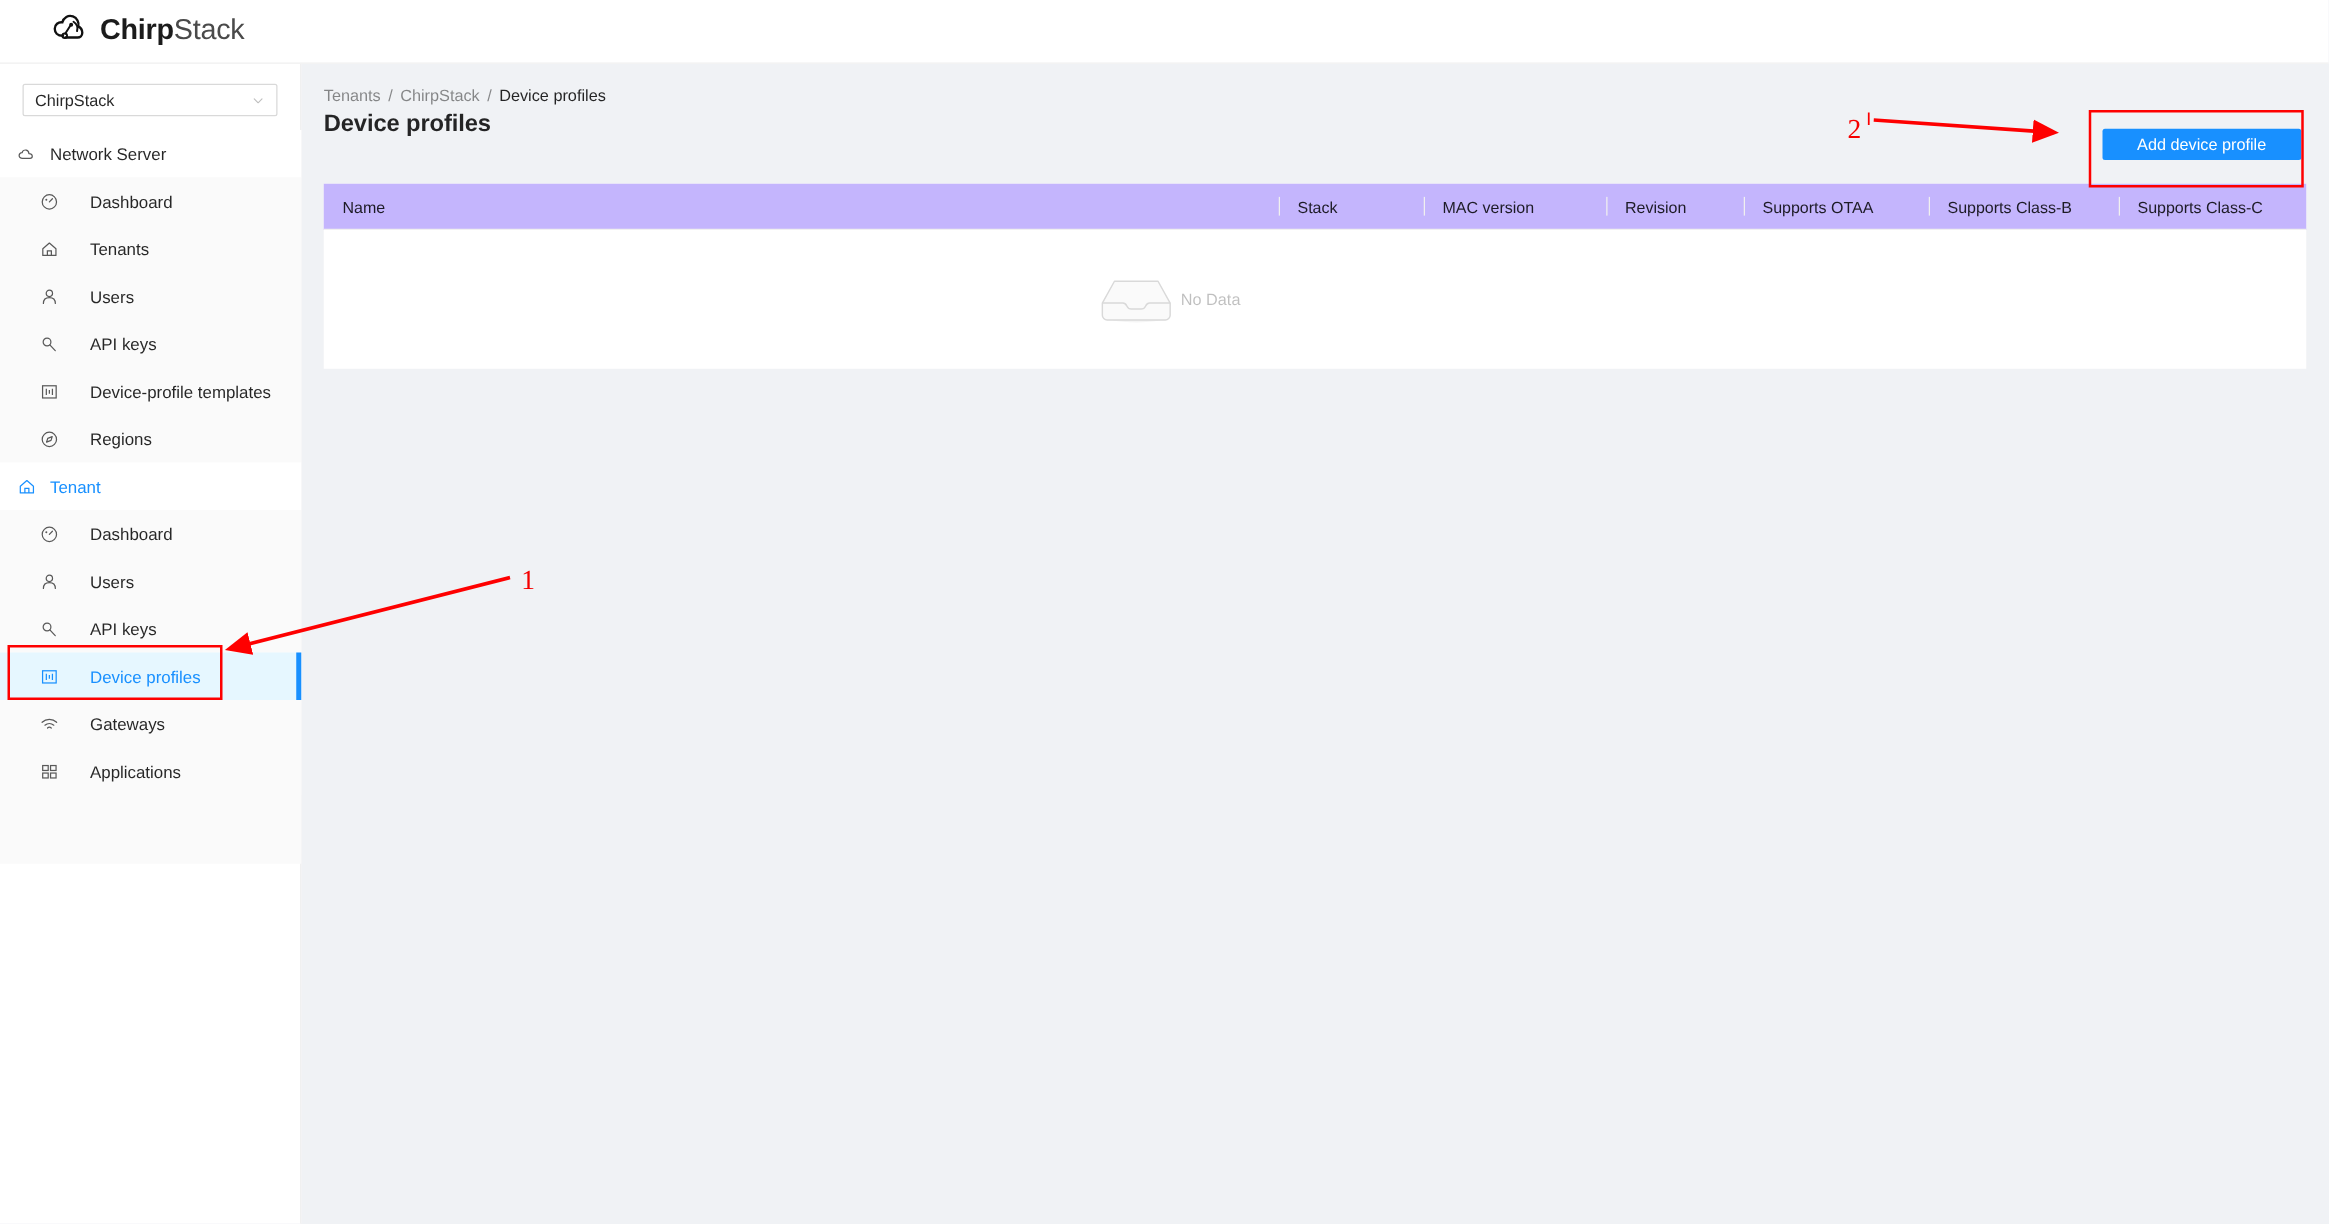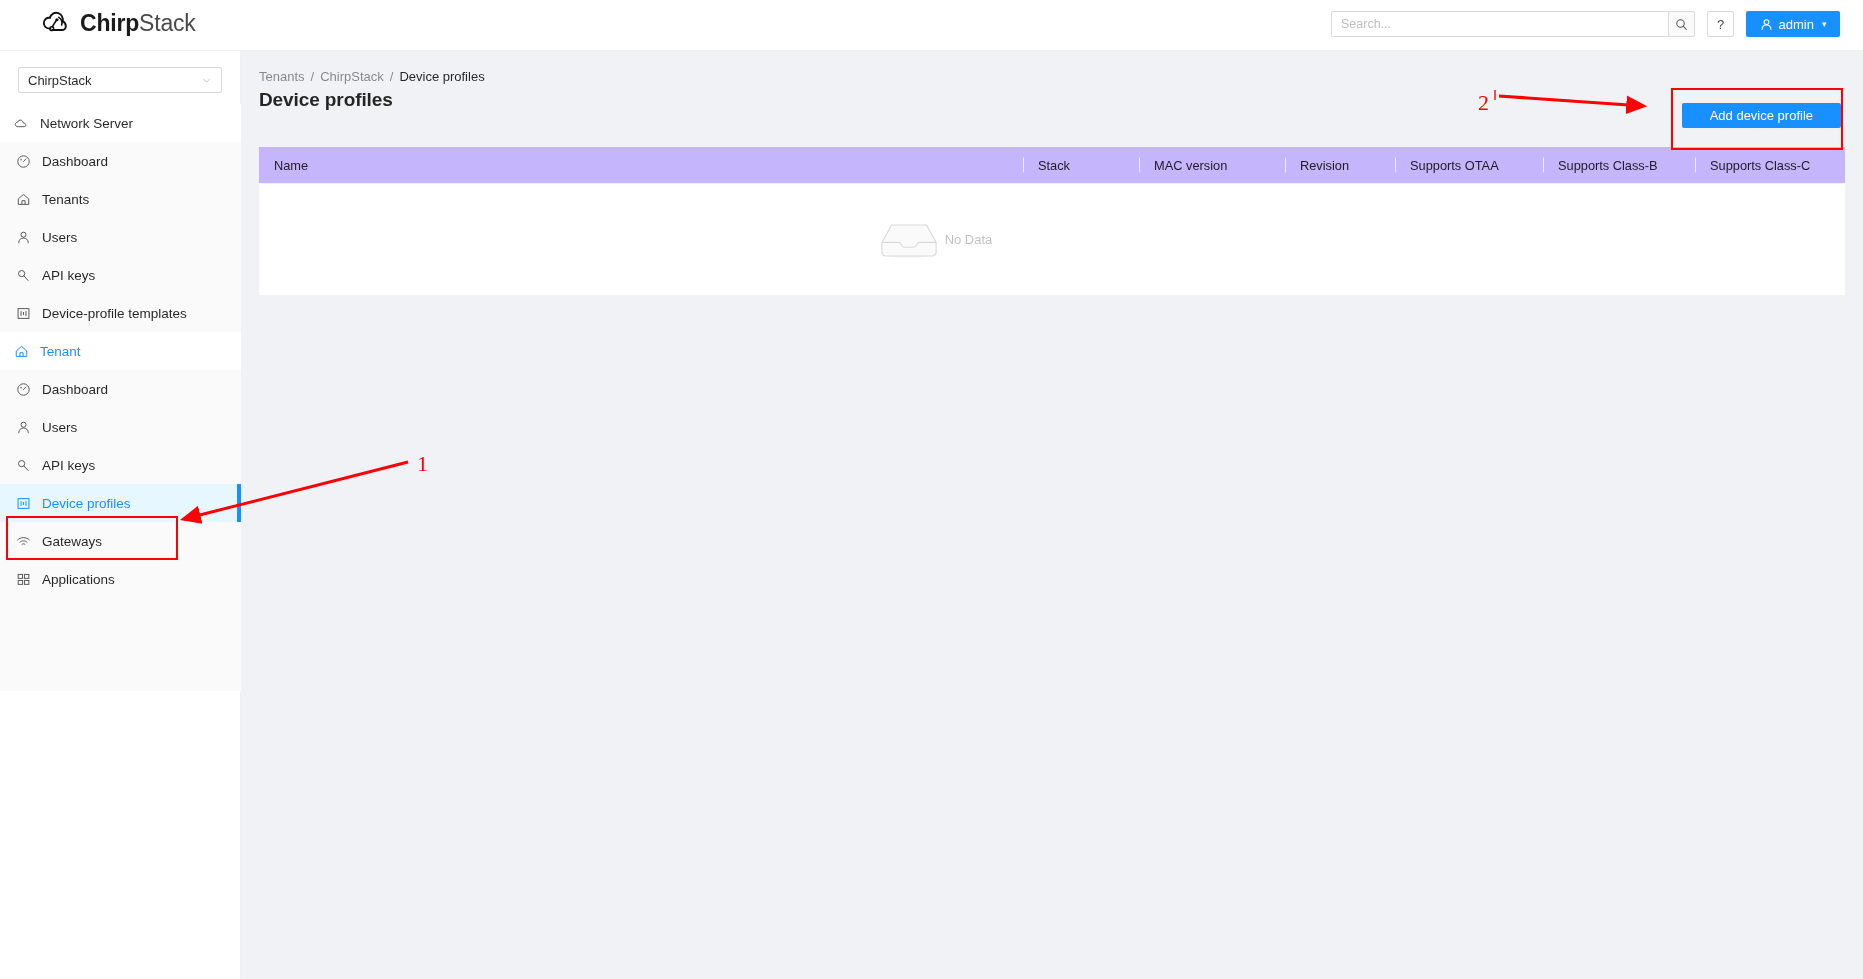--- a/index.html
+++ b/index.html
@@ -105,21 +105,21 @@
     padding-left: 14px; gap: 11px;
     font-size: 13.5px; color: rgba(0,0,0,0.85);
     background: #ffffff;
     cursor: pointer;
   }
   .menu-group-title.active { color: #1890ff; }
   .menu-group-title .ic { width: 15px; height: 15px; display: flex; align-items: center; justify-content: center; }
   .menu-sub { background: #fafafa; }
   .menu-item {
     height: 38px; display: flex; align-items: center;
-    padding-left: 16px; gap: 11px;
+    padding-left: 32px; gap: 25px;
     font-size: 13.5px; color: rgba(0,0,0,0.85);
     cursor: pointer; position: relative;
   }
   .menu-item .ic { width: 15px; height: 15px; display: flex; align-items: center; justify-content: center; flex: 0 0 15px; }
   .menu-item.selected {
     background: #e6f7ff; color: #1890ff;
   }
   .menu-item.selected::after {
     content: ""; position: absolute; right: 0; top: 0;
     width: 4px; height: 100%; background: #1890ff;
@@ -213,40 +213,20 @@
         <path d="M38 20 C44 24 46 30 44 36" fill="none" stroke="#111" stroke-width="3.4" stroke-linecap="round"></path>
         <path d="M33 26 L24 40" fill="none" stroke="#111" stroke-width="3.4" stroke-linecap="round"></path>
         <circle cx="34" cy="25" r="3.4" fill="#111"></circle>
         <circle cx="23" cy="44" r="4" fill="none" stroke="#111" stroke-width="3.2"></circle>
       </svg>
       <div class="logo-text">
         <b>Chirp</b><span>Stack</span>
       </div>
     </div>
 
-    <div class="header-right">
-      <div class="search-group">
-        <input class="search-input" type="text" placeholder="Search..." style="">
-        <button class="search-btn">
-          <svg width="13" height="13" viewBox="0 0 16 16">
-            <circle cx="6.8" cy="6.8" r="4.6" fill="none" stroke="#595959" stroke-width="1.25"></circle>
-            <line x1="10.3" y1="10.3" x2="14" y2="14" stroke="#595959" stroke-width="1.25" stroke-linecap="round"></line>
-          </svg>
-        </button>
-      </div>
-      <button class="help-btn">?</button>
-      <button class="admin-btn">
-        <svg width="13" height="13" viewBox="0 0 16 16">
-          <circle cx="8" cy="5" r="2.9" fill="none" stroke="#fff" stroke-width="1.25"></circle>
-          <path d="M2.6 14 C2.6 10.2 5 8.7 8 8.7 C11 8.7 13.4 10.2 13.4 14" fill="none" stroke="#fff" stroke-width="1.25" stroke-linecap="round"></path>
-        </svg>
-        <span>admin</span>
-        <span class="caret">▾</span>
-      </button>
-    </div>
   </div>
 
   <div class="sidebar">
     <div class="sidebar-fill"></div>
 
     <div class="tenant-select">
       <span class="sel-label">ChirpStack</span>
       <svg width="11" height="11" viewBox="0 0 16 16">
         <polyline points="3.5,6 8,10.5 12.5,6" fill="none" stroke="#bfbfbf" stroke-width="1.3" stroke-linecap="round" stroke-linejoin="round"></polyline>
       </svg>
@@ -304,20 +284,29 @@
         <div class="menu-item">
           <span class="ic">
             <svg width="15" height="15" viewBox="0 0 16 16">
               <rect x="2.2" y="2.8" width="11.6" height="10.4" fill="none" stroke="#595959" stroke-width="1.05"></rect>
               <line x1="5.4" y1="5.4" x2="5.4" y2="10.6" stroke="#595959" stroke-width="1.05"></line>
               <line x1="8" y1="6.4" x2="8" y2="9.6" stroke="#595959" stroke-width="1.05"></line>
               <line x1="10.6" y1="5.4" x2="10.6" y2="10.6" stroke="#595959" stroke-width="1.05"></line>
             </svg>
           </span>
           <span>Device-profile templates</span>
+        </div>
+        <div class="menu-item">
+          <span class="ic">
+            <svg width="15" height="15" viewBox="0 0 16 16">
+              <circle cx="8" cy="8" r="6.1" fill="none" stroke="#595959" stroke-width="1.05"></circle>
+              <path d="M10.4 5.6 L6.6 7.2 L5.6 10.4 L9.4 8.8 Z" fill="none" stroke="#595959" stroke-width="1.05" stroke-linejoin="round"></path>
+            </svg>
+          </span>
+          <span>Regions</span>
         </div>
       </div>
 
       <div class="menu-group-title active">
         <span class="ic">
           <svg width="15" height="15" viewBox="0 0 16 16">
             <path d="M2.4 7.4 L8 2.6 L13.6 7.4 L13.6 13.2 L2.4 13.2 Z" fill="none" stroke="#1890ff" stroke-width="1.05" stroke-linejoin="round"></path>
             <path d="M6.3 13.2 L6.3 9.3 L9.7 9.3 L9.7 13.2" fill="none" stroke="#1890ff" stroke-width="1.05"></path>
           </svg>
         </span>

